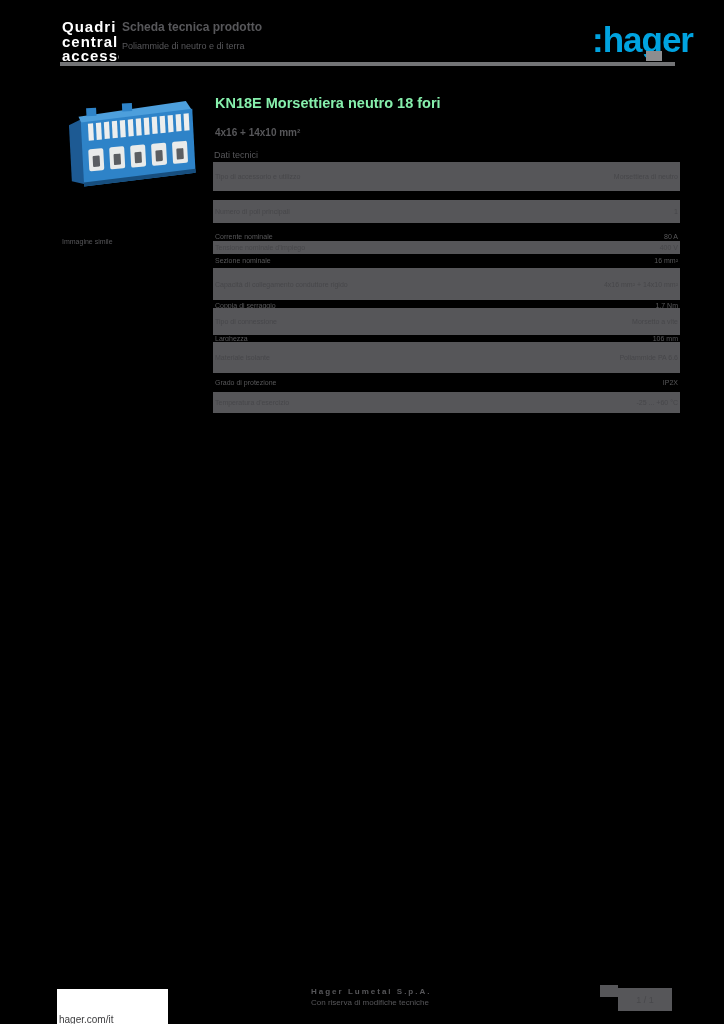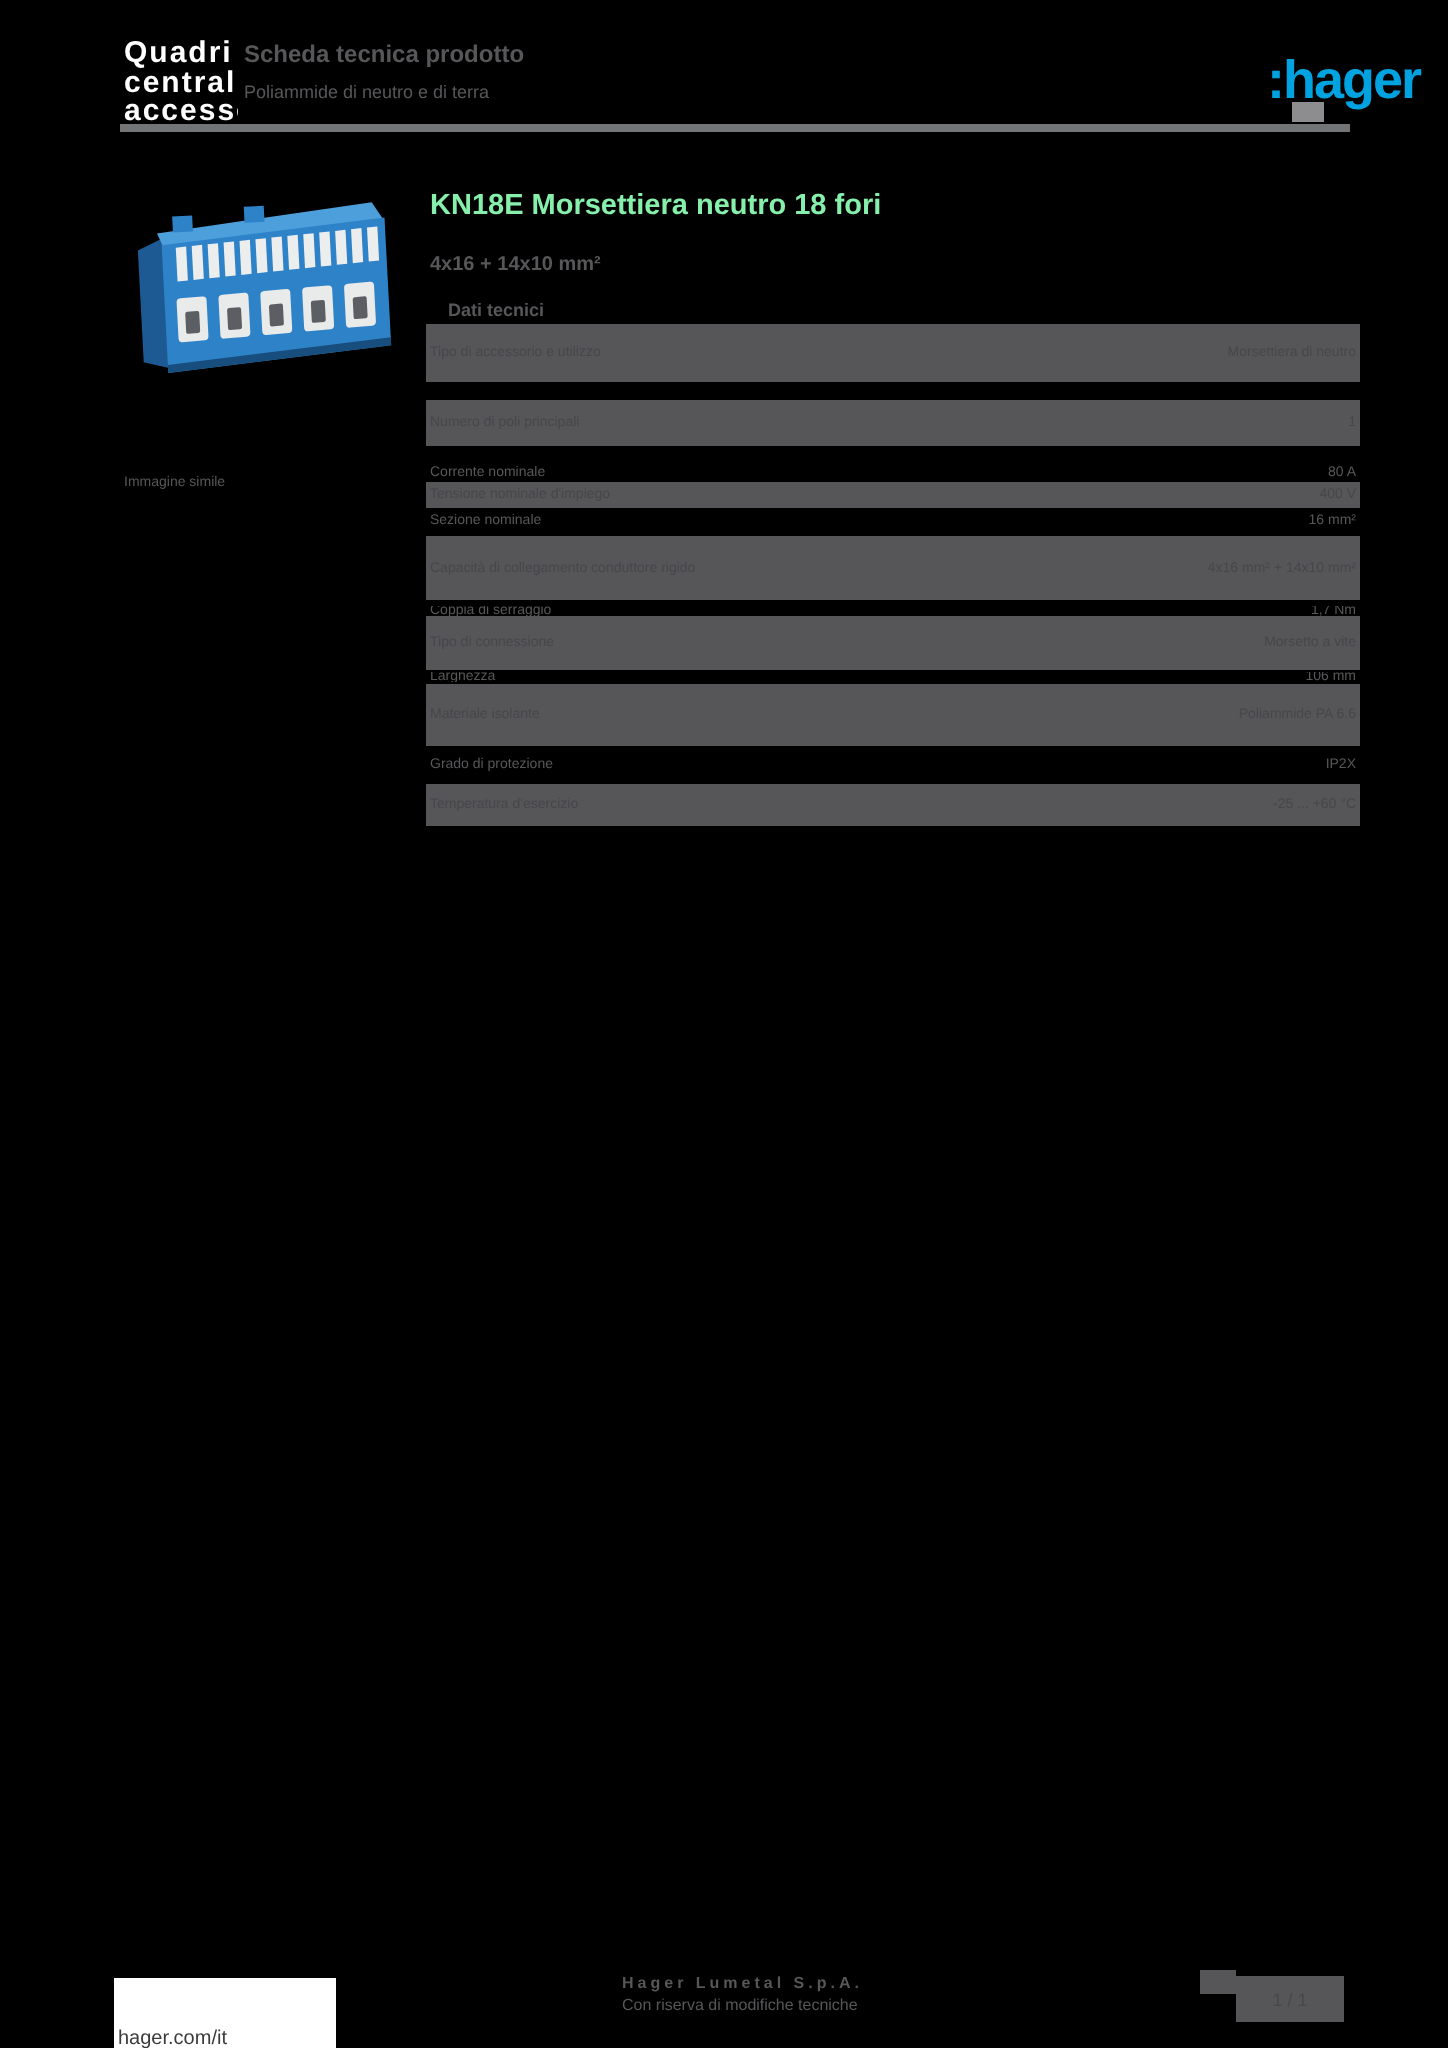--- a/index.html
+++ b/index.html
@@ -6,31 +6,31 @@
   .page{position:relative;width:724px;height:1024px;background:#000000;overflow:hidden;
         font-family:"Liberation Sans", sans-serif;color:#58585a;}
   
   .hdr-block{position:absolute;left:62px;top:20px;width:57px;height:44px;overflow:hidden;
              font-weight:bold;font-size:15px;line-height:14.5px;letter-spacing:1px;color:#ffffff;}
   .hdr-title{position:absolute;left:122px;top:20px;width:200px;font-weight:bold;
              font-size:12px;color:#57575a;white-space:nowrap;overflow:hidden;}
   .hdr-sub{position:absolute;left:122px;top:41px;width:170px;font-size:9px;color:#57575a;
            white-space:nowrap;overflow:hidden;}
   .rule{position:absolute;left:60px;top:62px;width:615px;height:4px;background:#737476;}
-  .logo{position:absolute;left:620px;top:24px;width:90px;height:34px;
-        font-weight:bold;font-size:27px;letter-spacing:-1px;color:#00A3E0;line-height:32px;text-align:right;}
+  .logo{position:absolute;left:592px;top:24px;width:90px;height:34px;
+        font-weight:bold;font-size:35px;letter-spacing:-1px;color:#00A3E0;line-height:32px;text-align:right;}
   .logo-desc{position:absolute;left:646px;top:51px;width:16px;height:10px;background:#8d8d8f;}
   
   .photo{position:absolute;left:62px;top:92px;width:138px;height:104px;}
   .caption{position:absolute;left:62px;top:238px;font-size:7px;color:#57575a;}
   .title{position:absolute;left:215px;top:95px;width:240px;font-weight:bold;font-size:14.5px;
          color:#86efac;white-space:nowrap;overflow:hidden;}
   .subtitle{position:absolute;left:215px;top:127px;width:130px;font-weight:bold;font-size:10px;
             color:#57575a;white-space:nowrap;overflow:hidden;}
-  .section{position:absolute;left:224px;top:150px;font-weight:bold;font-size:9px;color:#57575a;}
+  .section{position:absolute;left:214px;top:150px;font-weight:normal;font-size:9px;color:#57575a;}
   
   .table{position:absolute;left:213px;top:162px;width:467px;height:252px;}
   .trow{position:absolute;left:0;width:467px;display:flex;align-items:center;
         justify-content:space-between;overflow:hidden;}
   .trow.shaded{background:#565659;}
   .tlabel,.tvalue{font-size:7px;line-height:7px;color:#58585a;white-space:nowrap;}
   .trow .tlabel{padding-left:2px;}
   .trow .tvalue{padding-right:2px;text-align:right;}
   .trow.shaded .tlabel,.trow.shaded .tvalue{color:#47474a;}
   

